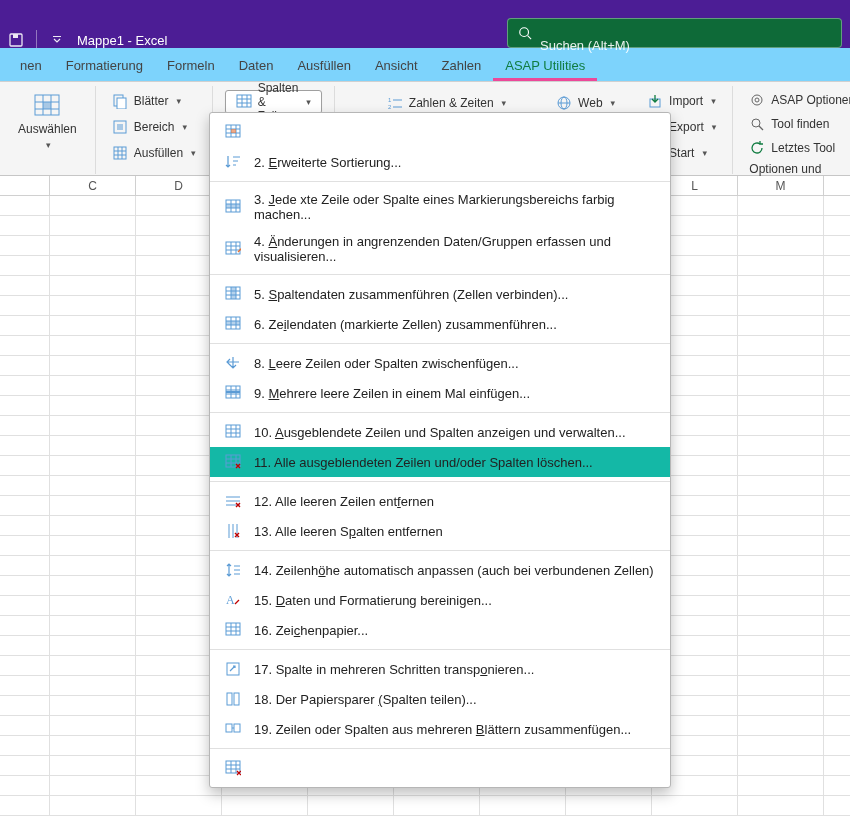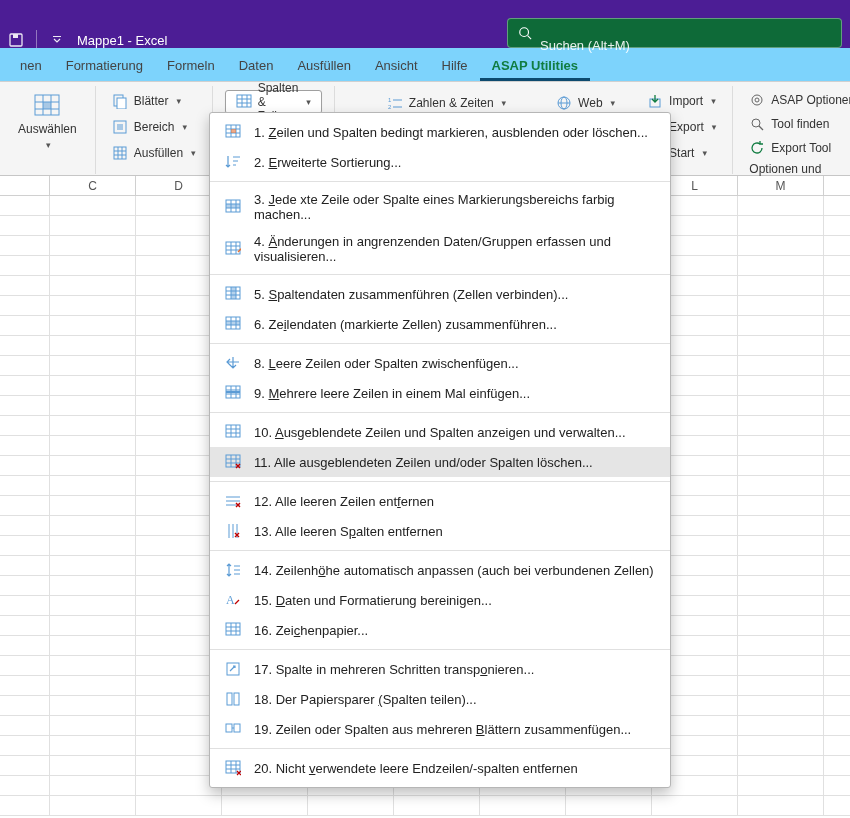--- a/index.html
+++ b/index.html
@@ -63,22 +63,22 @@
     padding: 0 8px;
   }
   .tab {
     padding: 8px 12px;
     font-size: 13px;
     color:#444;
     cursor:pointer;
   }
   .tab.active {
     color:#107c41;
-    font-weight:700;
-    border-bottom: 3px solid #0c4a6e;
+    font-weight:400;
+    border-bottom: 3px solid #ec4899;
     padding-bottom:5px;
   }
 
   .ribbon {
     background: #f5f5f5;
     border-bottom: 1px solid #c6c6c6;
     height: 94px;
     display:flex;
     align-items:flex-start;
     padding: 4px 0 0 0;
@@ -194,21 +194,21 @@
   .dropdown .item {
     display:flex;
     align-items:center;
     gap:12px;
     padding: 6px 14px;
     font-size:13px;
     color:#222;
     cursor:pointer;
   }
   .dropdown .item.highlight {
-    background:#e5e5e5;
+    background:#14b8a6;
   }
   .dropdown .item .icon {
     width:18px; height:18px;
     display:flex; align-items:center; justify-content:center;
     flex:none;
   }
   .dropdown .sep {
     height:1px;
     background:#e0e0e0;
     margin:4px 0;
@@ -242,21 +242,21 @@
   </div>
 </div>
 
 <div class="tabsbar">
   <div class="tab">nen</div>
   <div class="tab">Formatierung</div>
   <div class="tab">Formeln</div>
   <div class="tab">Daten</div>
   <div class="tab">Ausfüllen</div>
   <div class="tab">Ansicht</div>
-  <div class="tab">Hilfe</div>
+  <div class="tab">Zahlen</div>
   <div class="tab active">ASAP Utilities</div>
 </div>
 
 <div class="ribbon">
 
   <div class="ribbon-group center-col">
     <div class="big-btn">
       <span class="icon">
         <svg width="26" height="22" viewBox="0 0 26 22">
             <rect x="1" y="1" width="24" height="20" fill="none" stroke="#5b9bd5" stroke-width="1"></rect>
@@ -401,21 +401,21 @@
         </span>
       <span>Tool finden</span>
     </div>
     <div class="small-btn">
       <span class="icon">
           <svg width="14" height="14" viewBox="0 0 14 14">
             <path d="M12 7 A5 5 0 1 1 10 3" fill="none" stroke="#107c41" stroke-width="1.3"></path>
             <path d="M10 0 L10 3 L13 3" fill="none" stroke="#107c41" stroke-width="1.3"></path>
           </svg>
         </span>
-      <span>Export Tool</span>
+      <span>Letztes Tool</span>
     </div>
     <div style="font-size:12px; color:#333; padding-left:4px;">Optionen und</div>
   </div>
 </div>
 
 <div class="sheet">
   <div class="colheaders">
     <div class="hcell" style="width:50px"></div>
     <div class="hcell">C</div>
     <div class="hcell">D</div>
@@ -808,21 +808,20 @@
       <span class="icon">
         <svg width="16" height="16" viewBox="0 0 16 16">
           <rect x="1" y="1" width="14" height="12" fill="none" stroke="#5b9bd5"></rect>
           <line x1="6" y1="1" x2="6" y2="13" stroke="#5b9bd5"></line>
           <line x1="11" y1="1" x2="11" y2="13" stroke="#5b9bd5"></line>
           <line x1="1" y1="5" x2="15" y2="5" stroke="#5b9bd5"></line>
           <line x1="1" y1="9" x2="15" y2="9" stroke="#5b9bd5"></line>
           <rect x="6" y="5" width="5" height="4" fill="#e97132" opacity=".6"></rect>
         </svg>
       </span>
-      <span>1. <span class="underline-letter">Z</span>eilen und Spalten bedingt markieren, ausblenden oder löschen...</span>
     </div>
     <div class="item">
       <span class="icon">
         <svg width="16" height="16" viewBox="0 0 16 16">
           <path d="M3 2 L3 13 M1 11 L3 13 L5 11" stroke="#5b9bd5" fill="none" stroke-width="1.2"></path>
           <line x1="8" y1="3" x2="15" y2="3" stroke="#5b9bd5"></line>
           <line x1="8" y1="7" x2="13" y2="7" stroke="#5b9bd5"></line>
           <line x1="8" y1="11" x2="11" y2="11" stroke="#5b9bd5"></line>
         </svg>
       </span>
@@ -1020,15 +1019,14 @@
       <span class="icon">
         <svg width="16" height="16" viewBox="0 0 16 16">
           <rect x="1" y="1" width="14" height="12" fill="none" stroke="#5b9bd5"></rect>
           <line x1="6" y1="1" x2="6" y2="13" stroke="#5b9bd5"></line>
           <line x1="11" y1="1" x2="11" y2="13" stroke="#5b9bd5"></line>
           <line x1="1" y1="5" x2="15" y2="5" stroke="#5b9bd5"></line>
           <line x1="1" y1="9" x2="15" y2="9" stroke="#5b9bd5"></line>
           <path d="M12 11 L16 15 M16 11 L12 15" stroke="#c00000" stroke-width="1.2"></path>
         </svg>
       </span>
-      <span>20. Nicht <span class="underline-letter">v</span>erwendete leere Endzeilen/-spalten entfernen</span>
     </div>
   </div>
 
 </body></html>

